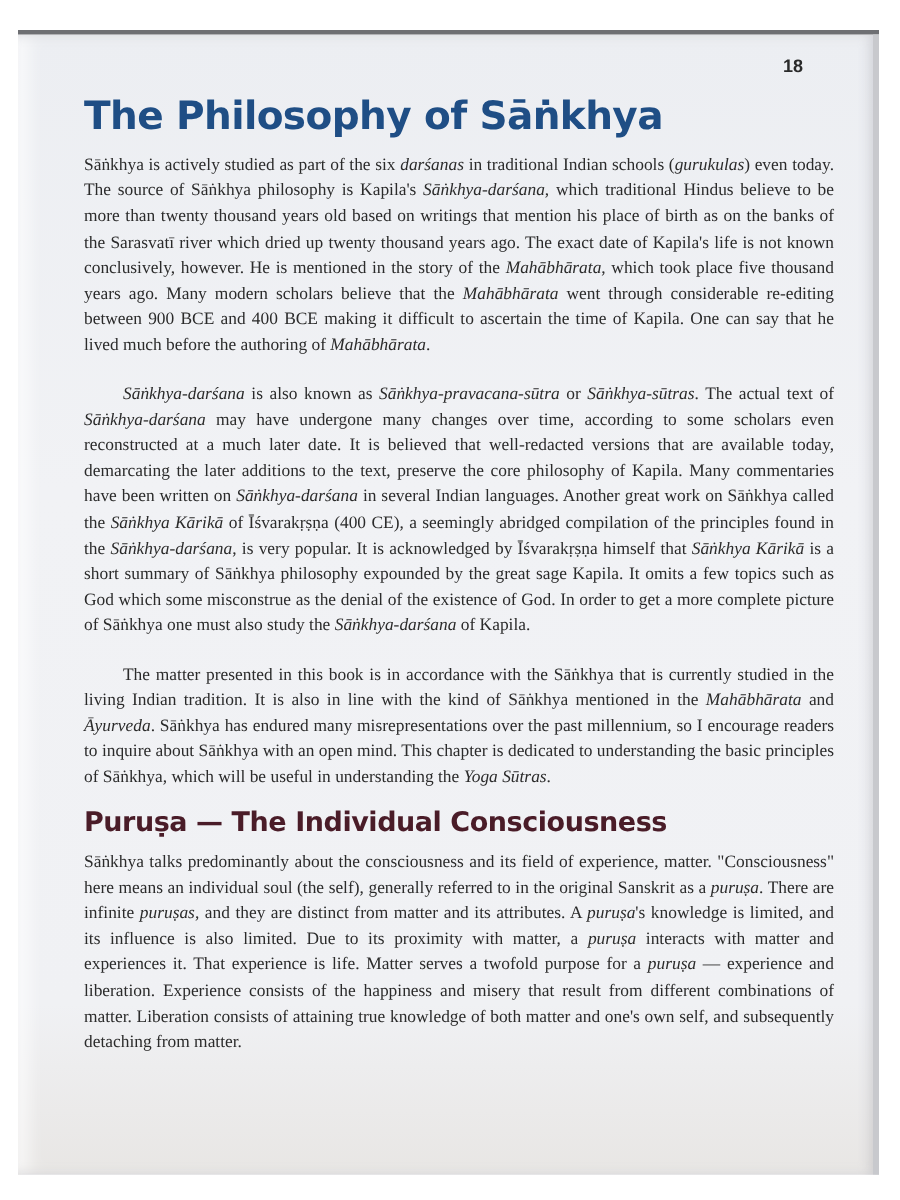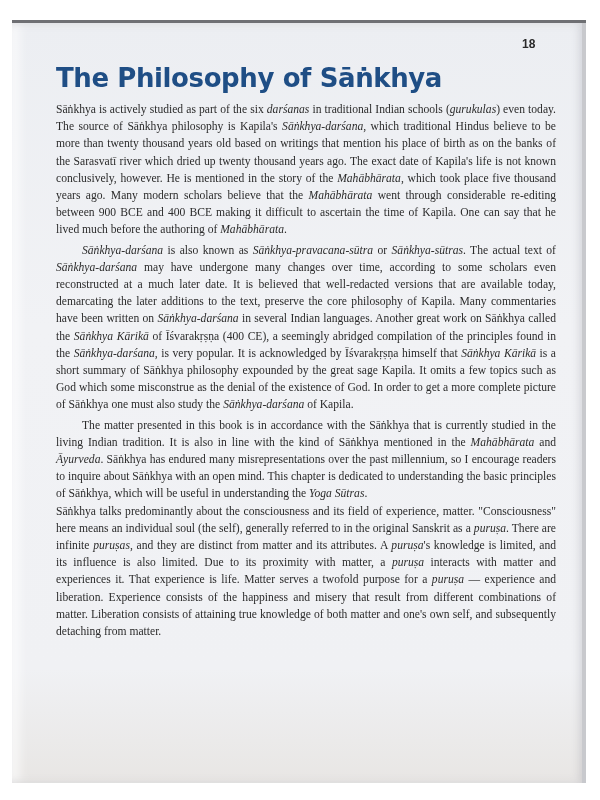--- a/index.html
+++ b/index.html
@@ -27,33 +27,34 @@
     font-size: 26px; margin: 0 0 6px 0; letter-spacing: -0.4px; line-height: 34px;
   }
   h2 {
     font-family: "DejaVu Sans", sans-serif; font-weight: bold; color: #4a1c28;
     font-size: 18px; margin: 0 0 4px 0; letter-spacing: -0.3px; line-height: 26px;
   }
   p {
     margin: 0; font-size: 11.6px; line-height: 17.2px; color: #2b2b2b; text-align: justify;
     hyphens: manual;
   }
-  p.indent { text-indent: 26px; margin-top: 3px; }
+  p.indent { text-indent: 26px; margin-top: 15px; }
   h2.second { margin-top: 9px; }
   em { font-style: italic; }
 </style>
 </head>
 <body>
 
 <div class="page">
   <div class="page-edge"></div>
   <div class="page-number">18</div>
 
   <div class="content">
     <h1>The Philosophy of Sāṅkhya</h1>
 
     <p><span>Sāṅkhya is actively studied as part of the six </span><em>darśanas</em><span> in traditional Indian schools (</span><em>gurukulas</em><span>) even today. The source of Sāṅkhya philosophy is Kapila's </span><em>Sāṅkhya-darśana</em><span>, which traditional Hindus believe to be more than twenty thousand years old based on writings that mention his place of birth as on the banks of the Sarasvatī river which dried up twenty thousand years ago. The exact date of Kapila's life is not known conclusively, however. He is mentioned in the story of the </span><em>Mahābhārata</em><span>, which took place five thousand years ago. Many modern scholars believe that the </span><em>Mahābhārata</em><span> went through considerable re-editing between 900 BCE and 400 BCE making it difficult to ascertain the time of Kapila. One can say that he lived much before the authoring of </span><em>Mahābhārata</em><span>.</span></p>
     <p class="indent"><em>Sāṅkhya-darśana</em><span> is also known as </span><em>Sāṅkhya-pravacana-sūtra</em><span> or </span><em>Sāṅkhya-sūtras</em><span>. The actual text of </span><em>Sāṅkhya-darśana</em><span> may have undergone many changes over time, according to some scholars even reconstructed at a much later date. It is believed that well-redacted versions that are available today, demarcating the later additions to the text, preserve the core philosophy of Kapila. Many commentaries have been written on </span><em>Sāṅkhya-darśana</em><span> in several Indian languages. Another great work on Sāṅkhya called the </span><em>Sāṅkhya Kārikā</em><span> of Īśvarakṛṣṇa (400 CE), a seemingly abridged compilation of the principles found in the </span><em>Sāṅkhya-darśana</em><span>, is very popular. It is acknowledged by Īśvarakṛṣṇa himself that </span><em>Sāṅkhya Kārikā</em><span> is a short summary of Sāṅkhya philosophy expounded by the great sage Kapila. It omits a few topics such as God which some misconstrue as the denial of the existence of God. In order to get a more complete picture of Sāṅkhya one must also study the </span><em>Sāṅkhya-darśana</em><span> of Kapila.</span></p>
     <p class="indent"><span>The matter presented in this book is in accordance with the Sāṅkhya that is currently studied in the living Indian tradition. It is also in line with the kind of Sāṅkhya mentioned in the </span><em>Mahābhārata</em><span> and </span><em>Āyurveda</em><span>. Sāṅkhya has endured many misrepresentations over the past millennium, so I encourage readers to inquire about Sāṅkhya with an open mind. This chapter is dedicated to understanding the basic principles of Sāṅkhya, which will be useful in understanding the </span><em>Yoga Sūtras</em><span>.</span></p>
 
+    <h2 class="second">Puruṣa — The Individual Consciousness</h2>
     <p><span>Sāṅkhya talks predominantly about the consciousness and its field of experience, matter. "Consciousness" here means an individual soul (the self), generally referred to in the original Sanskrit as a </span><em>puruṣa</em><span>. There are infinite </span><em>puruṣas</em><span>, and they are distinct from matter and its attributes. A </span><em>puruṣa</em><span>'s knowledge is limited, and its influence is also limited. Due to its proximity with matter, a </span><em>puruṣa</em><span> interacts with matter and experiences it. That experience is life. Matter serves a twofold purpose for a </span><em>puruṣa</em><span> — experience and liberation. Experience consists of the happiness and misery that result from different combinations of matter. Liberation consists of attaining true knowledge of both matter and one's own self, and subsequently detaching from matter.</span></p>
   </div>
 </div>
 
 </body></html>

